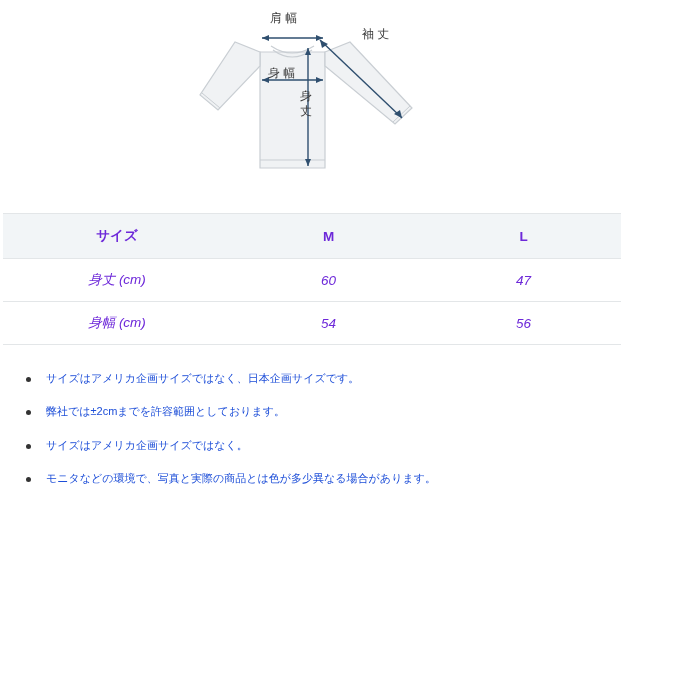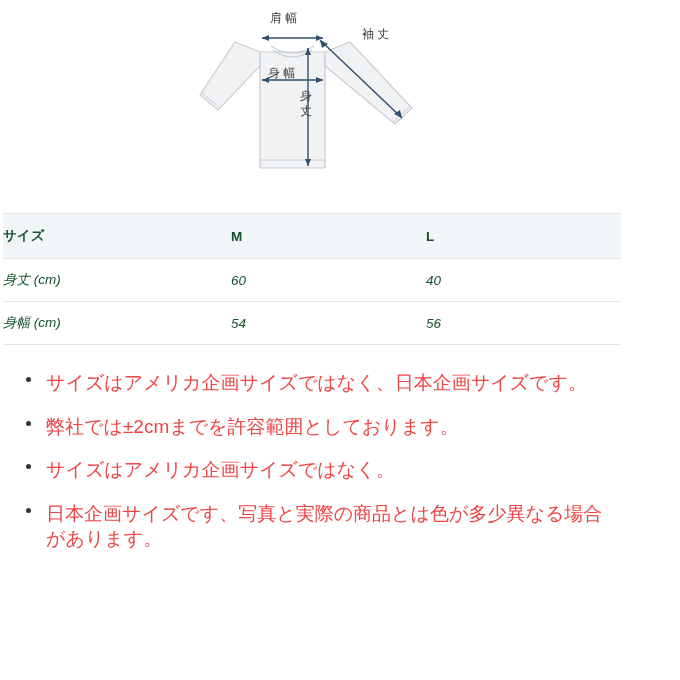--- a/index.html
+++ b/index.html
@@ -41,26 +41,26 @@
   
   .size-table {
     width: 618px;
     margin: 18px auto 0 auto;
     border-collapse: collapse;
     table-layout: fixed;
     font-size: 13.5px;
   }
   .size-table th,
   .size-table td {
-    text-align: left;
+    text-align: center;
     border-bottom: 1px solid #e3e6e8;
     padding: 0;
     height: 42px;
     font-weight: normal;
-    color: #14532d;
+    color: #6d28d9;
   }
   .size-table thead th {
     background: #f2f5f7;
     font-weight: bold;
     border-top: 1px solid #e3e6e8;
     border-bottom: 1px solid #e3e6e8;
     height: 44px;
     font-size: 13.5px;
   }
   .size-table th:first-child,
@@ -82,23 +82,23 @@
   .notes {
     width: 600px;
     margin: 26px auto 0 auto;
     padding: 0;
     list-style: none;
   }
   .notes li {
     position: relative;
     padding-left: 34px;
     margin-bottom: 19px;
-    font-size: 19px;
+    font-size: 11px;
     line-height: 1.3;
-    color: #ef4444;
+    color: #1d4ed8;
   }
   .notes li:before {
     content: "";
     position: absolute;
     left: 14px;
     top: 6px;
     width: 5px;
     height: 5px;
     background: #333333;
     border-radius: 50%;
@@ -160,30 +160,30 @@
       <tr>
         <th>サイズ</th>
         <th>M</th>
         <th>L</th>
       </tr>
     </thead>
     <tbody>
       <tr>
         <td>身丈 (cm)</td>
         <td>60</td>
-        <td>40</td>
+        <td>47</td>
       </tr>
       <tr>
         <td>身幅 (cm)</td>
         <td>54</td>
         <td>56</td>
       </tr>
     </tbody>
   </table>
 
   <ul class="notes">
     <li>サイズはアメリカ企画サイズではなく、日本企画サイズです。</li>
     <li>弊社では±2cmまでを許容範囲としております。</li>
     <li>サイズはアメリカ企画サイズではなく。</li>
-    <li>日本企画サイズです、写真と実際の商品とは色が多少異なる場合があります。</li>
+    <li>モニタなどの環境で、写真と実際の商品とは色が多少異なる場合があります。</li>
   </ul>
 
 </div>
 
 </body></html>

